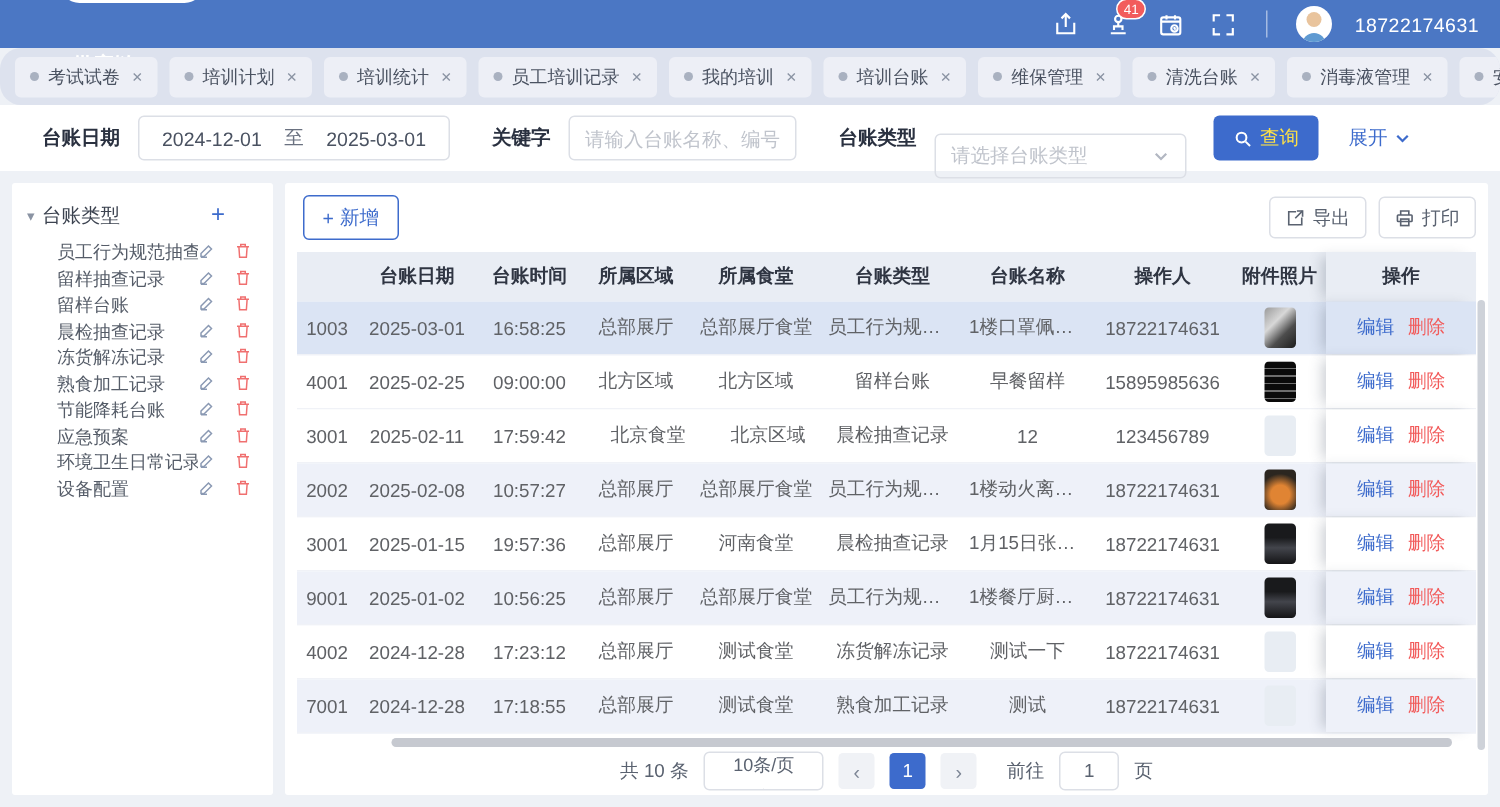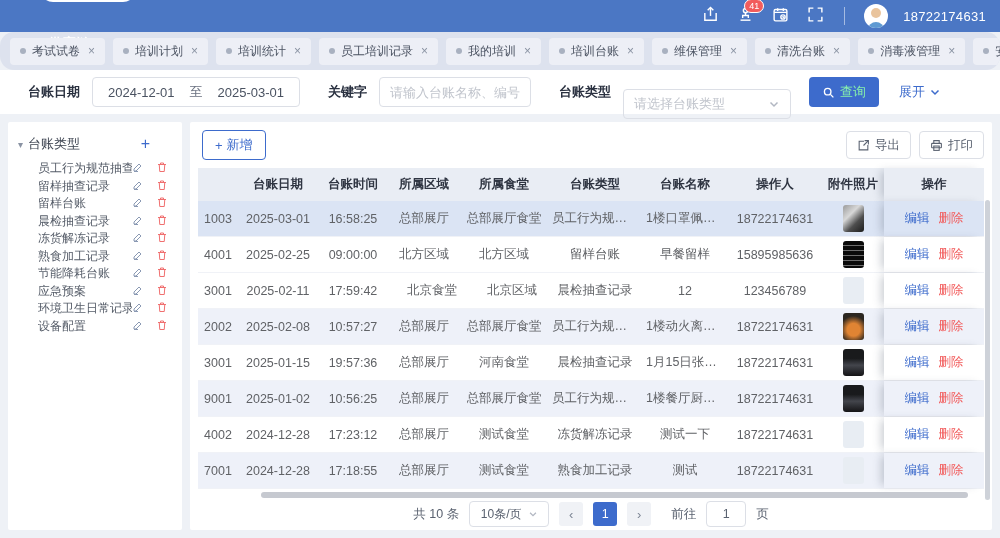--- a/index.html
+++ b/index.html
@@ -8,21 +8,21 @@
 
   
   .topnav { height:32px; background:#4b77c4; display:flex; align-items:center;
     justify-content:space-between; padding:0 14px; }
   .nav-items { display:flex; align-items:flex-start; gap:28px; margin-left:26px;flex-direction:column; }
   .nav-item { color:#fff; font-size:14px; font-weight:bold; line-height:26px;
     padding:0 8px; cursor:pointer; white-space:nowrap; }
   .nav-item.active { background:#fff; color:#3d6bcc; border-radius:14px; padding:0 20px; }
   .nav-right { display:flex; align-items:center; gap:15px; color:#fff; }
   .icon-btn { position:relative; width:20px; height:20px; display:flex;
-    justify-content:center; cursor:pointer; }
+    align-items:center; justify-content:center; cursor:pointer; }
   .icon-btn svg { width:17px; height:17px; }
   .nav-badge { position:absolute; top:-7px; right:-9px; background:#f25c5c; color:#fff;
     font-size:9px; line-height:12px; border-radius:8px; padding:0 4px; border:1px solid #fff; }
   .nav-divider { width:1px; height:18px; background:rgba(255,255,255,.5); margin:0 4px; }
   .avatar { width:24px; height:24px; border-radius:50%; background:#fff;
     position:relative; overflow:hidden; cursor:pointer; }
   .avatar .head { position:absolute; top:4px; left:7px; width:10px; height:10px;
     border-radius:50%; background:#e9c49d; }
   .avatar .bodyp { position:absolute; bottom:-3px; left:4px; width:16px; height:9px;
     border-radius:8px 8px 0 0; background:#5f9ad2; }
@@ -44,21 +44,21 @@
     width:208px; height:30px; border:1px solid #dcdfe6; border-radius:4px;
     font-size:13px; color:#4a5261; cursor:pointer; }
   .date-sep { color:#6a7180; }
   .text-input { width:152px; height:30px; border:1px solid #dcdfe6; border-radius:4px;
     padding:0 10px; font-size:13px; color:#606266; outline:none; }
   .text-input::placeholder { color:#c0c4cc; }
   .selectbox { width:168px; height:30px; border:1px solid #dcdfe6; border-radius:4px;
     display:flex; align-items:center; justify-content:space-between;
     padding:0 10px; font-size:13px; color:#c0c4cc; cursor:pointer;margin-top:24px; }
   .selectbox svg, .expand-link svg { width:12px; height:12px; }
-  .btn-primary { background:#3d6bcc; color:#86efac; border:none; border-radius:4px;
+  .btn-primary { background:#3d6bcc; color:#fde047; border:none; border-radius:4px;
     height:30px; padding:0 13px; font-size:13px; display:flex; align-items:center;
     gap:5px; cursor:pointer; margin-left:6px; }
   .btn-primary svg { width:13px; height:13px; }
   .expand-link { color:#3d6bcc; font-size:13px; display:flex; align-items:center;
     gap:4px; cursor:pointer; margin-left:8px; }
 
   
   .content { display:flex; gap:8px; padding:8px; height:424px; }
 
   .sidebar { width:174px; background:#fff; border-radius:2px; padding:13px 10px; }
@@ -111,21 +111,21 @@
   .hscroll-track { height:6px; margin-top:3px; }
   .hscroll-thumb { height:6px; width:90%; margin-left:8%; background:#c6c9d0;
     border-radius:3px; cursor:pointer; }
   .vscroll-thumb { position:absolute; right:2px; top:78px; width:5px; height:300px;
     background:#ced2d9; border-radius:3px; cursor:pointer; }
 
   .pagination { flex:1; display:flex; align-items:center; justify-content:center;
     gap:10px; font-size:12.5px; color:#5a6270; }
   .psize { width:80px; height:26px; border:1px solid #dcdfe6; border-radius:4px;
     display:flex; align-items:center; justify-content:center; gap:6px; font-size:12px;
-    color:#5a6270; cursor:pointer; }
+    color:#5a6270; cursor:pointer;flex-direction:column; }
   .psize svg { width:10px; height:10px; }
   .pbtn { width:24px; height:24px; background:#f0f2f6; border-radius:3px; display:flex;
     align-items:center; justify-content:center; color:#7d8695; font-size:13px; cursor:pointer; }
   .pcur { width:24px; height:24px; background:#3d6bcc; color:#fff; border-radius:3px;
     display:flex; align-items:center; justify-content:center; font-size:12.5px; cursor:pointer; }
   .goto-input { width:40px; height:26px; border:1px solid #dcdfe6; border-radius:4px;
     text-align:center; font-size:12.5px; color:#5a6270; outline:none; }
 </style>
 </head>
 <body>

